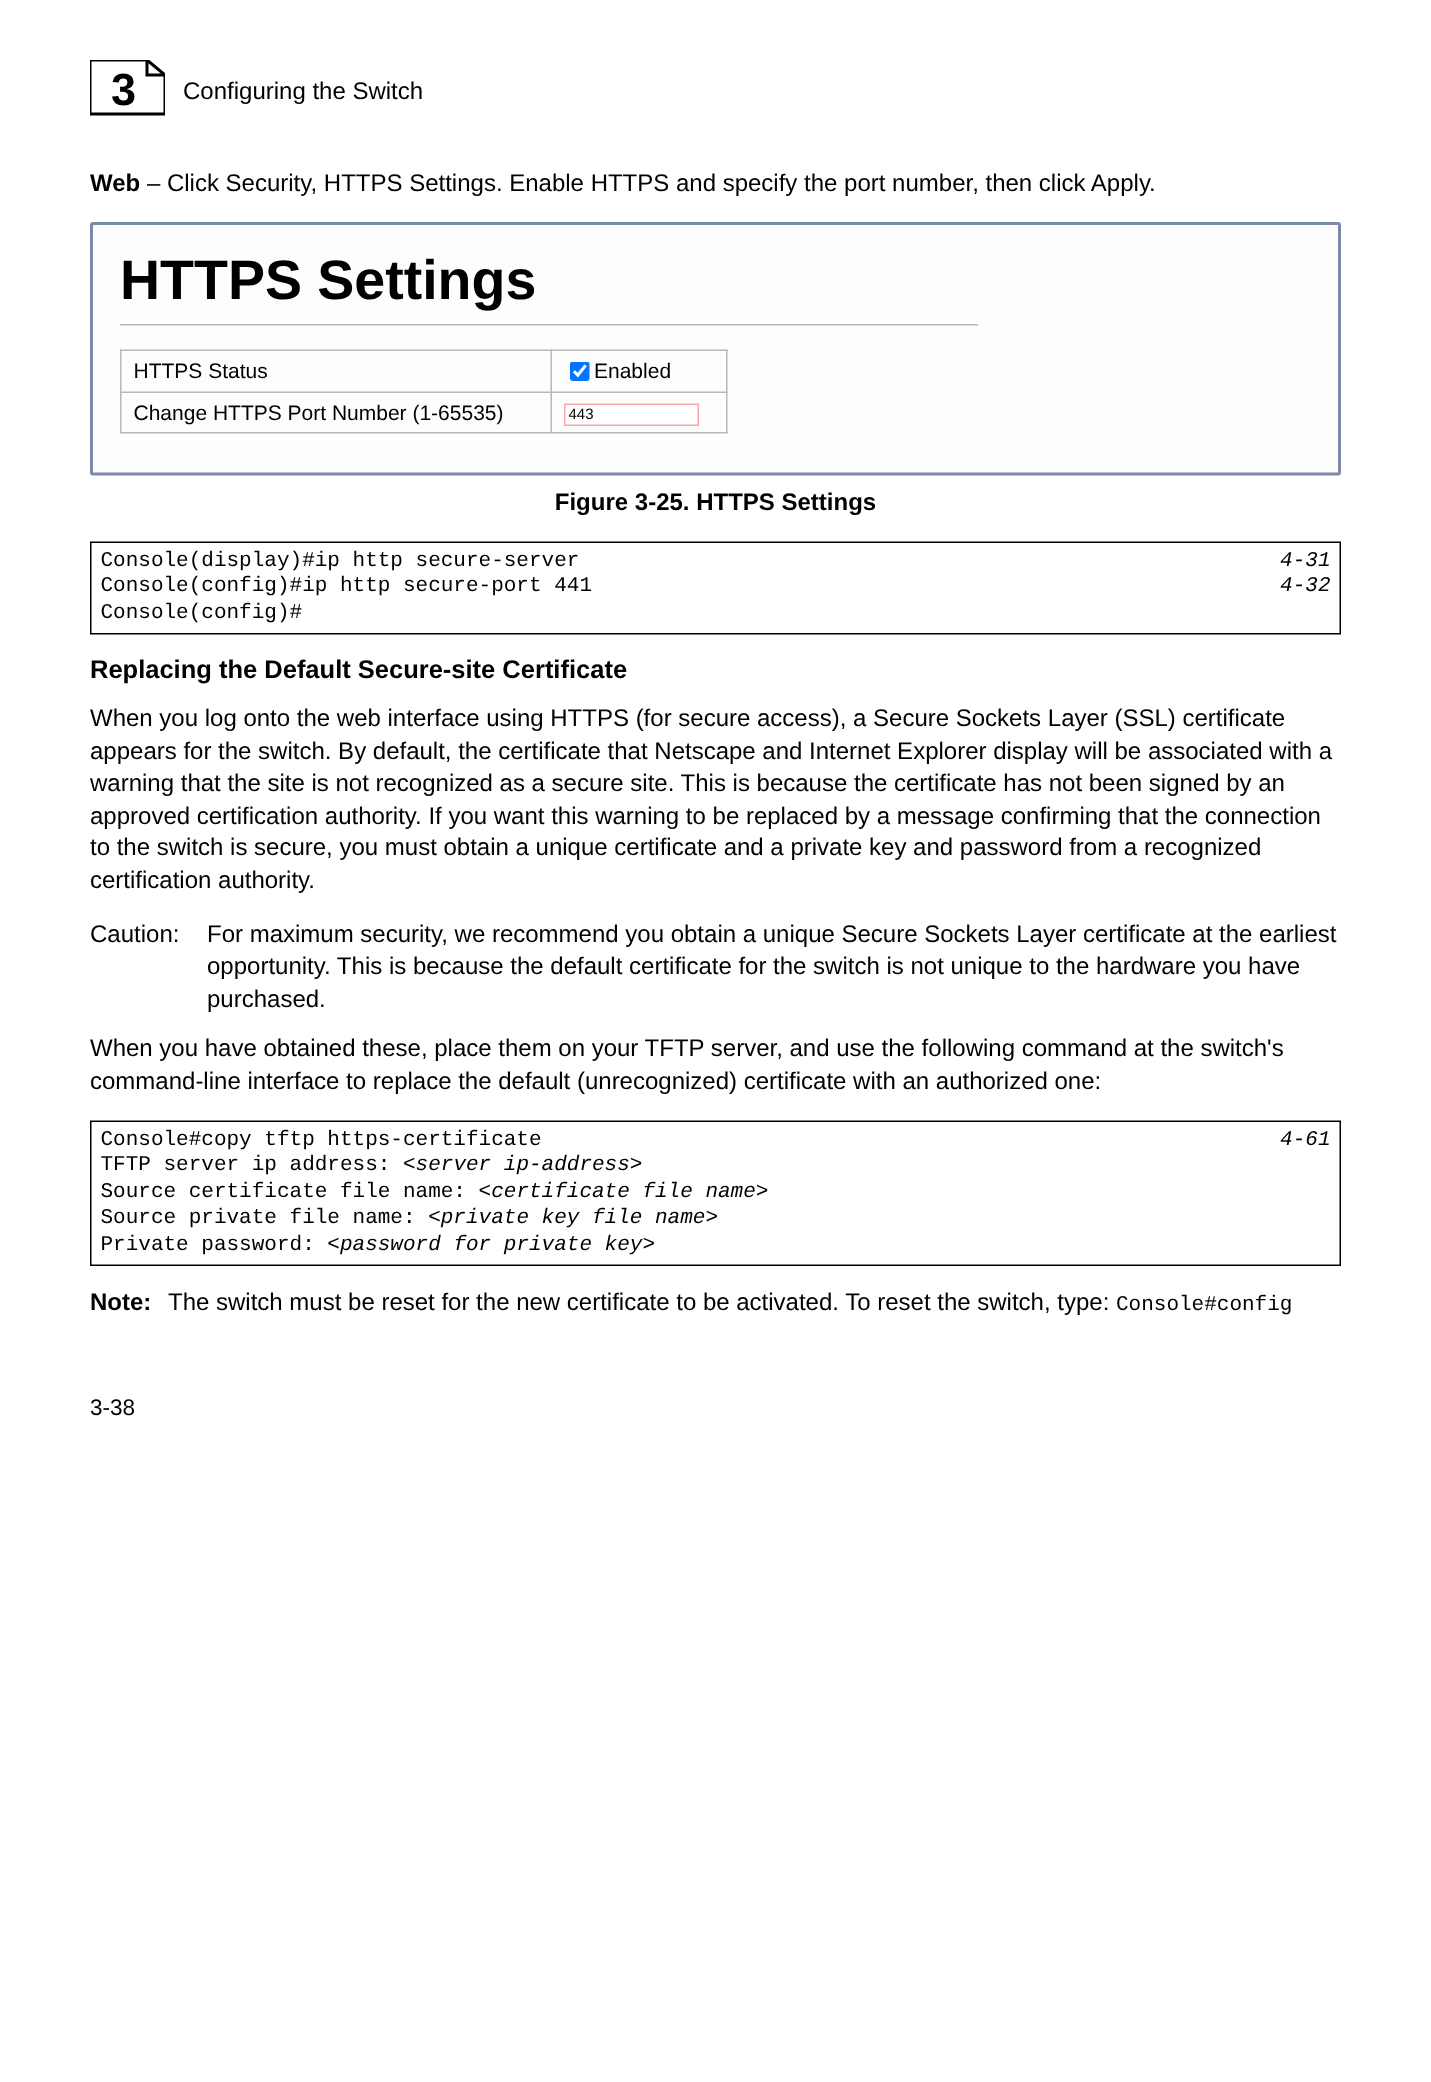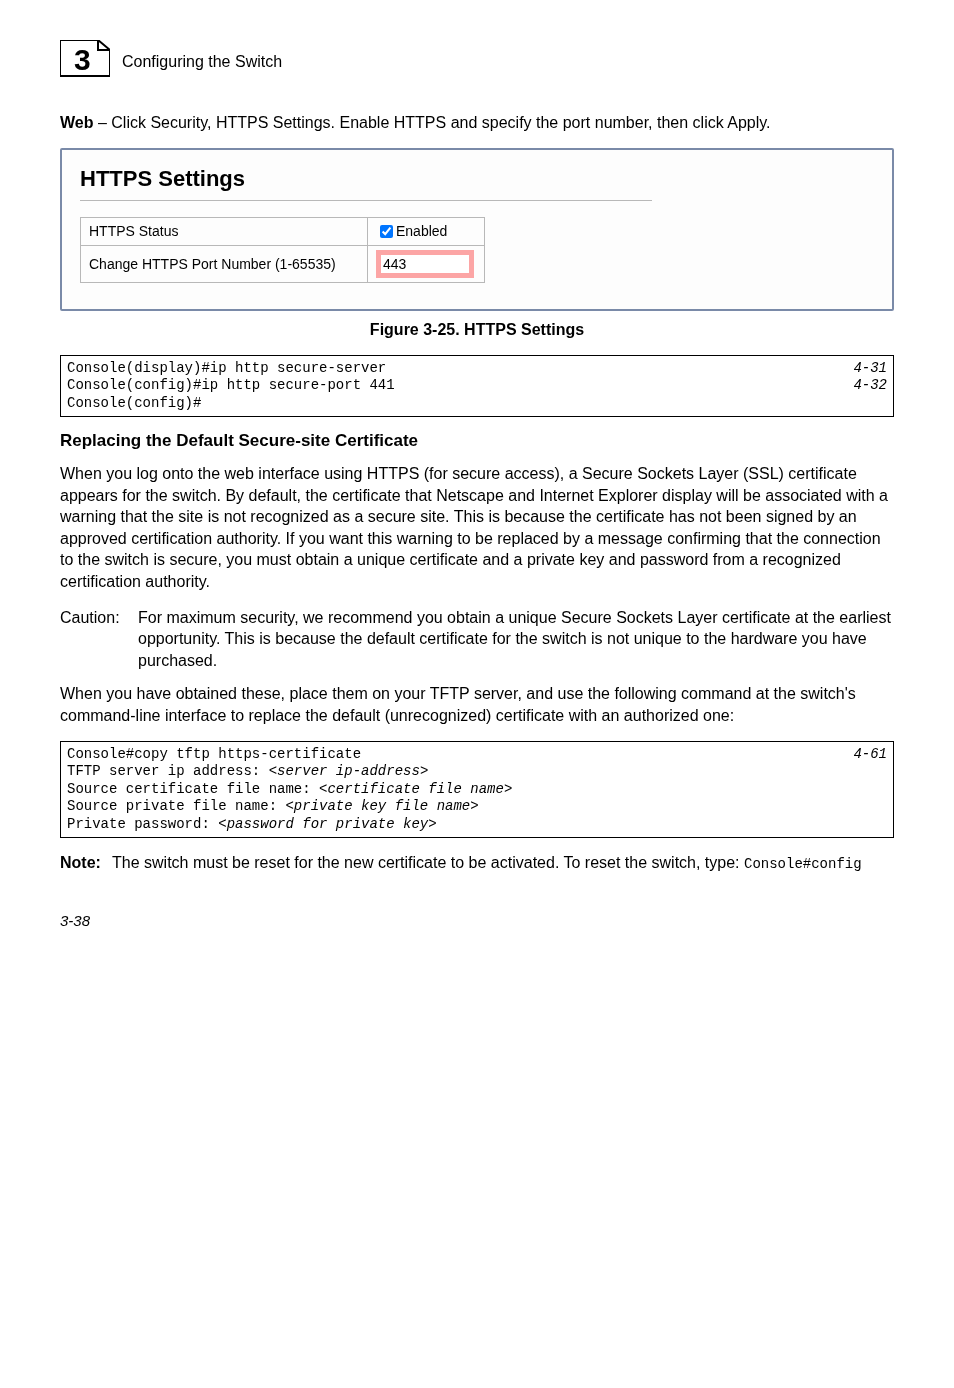--- a/index.html
+++ b/index.html
@@ -35,21 +35,21 @@
     margin: 0 0 14px 0;
   }
   .screenshot-panel {
     border: 2px solid #7a8aa8;
     border-radius: 2px;
     padding: 14px 18px 26px 18px;
     margin-bottom: 6px;
     background: #fdfdfd;
   }
   .panel-title {
-    font-size: 22px;
+    font-size: 37px;
     font-weight: bold;
     margin: 2px 0 8px 0;
     font-family: Arial, sans-serif;
   }
   .panel-hr {
     border: none;
     border-top: 1px solid #b8b8b8;
     margin: 0 0 16px 0;
     width: 72%;
   }
@@ -61,22 +61,22 @@
   .settings-table td {
     border: 1px solid #b8b8b8;
     padding: 4px 8px;
     vertical-align: middle;
   }
   .settings-table td.label { width: 270px; }
   .settings-table td.val { width: 100px; }
   .num-input {
     width: 84px;
     font-family: Arial, sans-serif;
-    font-size: 14px;
-    border: 5px solid #fca5a5;
+    font-size: 10px;
+    border: 1px solid #fca5a5;
     padding: 1px 2px;
   }
   .checkbox-line { display: flex; align-items:center; gap:0; }
   .figure-caption {
     text-align: center;
     font-weight: bold;
     font-size: 16px;
     margin: 10px 0 16px 0;
   }
   .code-block {
@@ -102,22 +102,21 @@
     font-size: 16px;
     line-height: 1.35;
     margin-bottom: 12px;
   }
   .hanging .lead { font-weight: normal; min-width: 78px; flex-shrink:0; }
   .hanging .lead2 { font-weight: bold; min-width: 52px; flex-shrink:0; }
   .hanging .body { flex: 1; }
   .mono { font-family: "Courier New", monospace; font-size: 14px; }
   .page-num {
     font-size: 15px;
-    margin-top: 38px;
-    font-style: italic;
+    margin-top: 50px;
   }
 </style>
 </head>
 <body>
 
 <div class="page">
 
   <div class="header-row">
     <div class="tab-icon">
       <svg width="50" height="44" viewBox="0 0 50 44">

